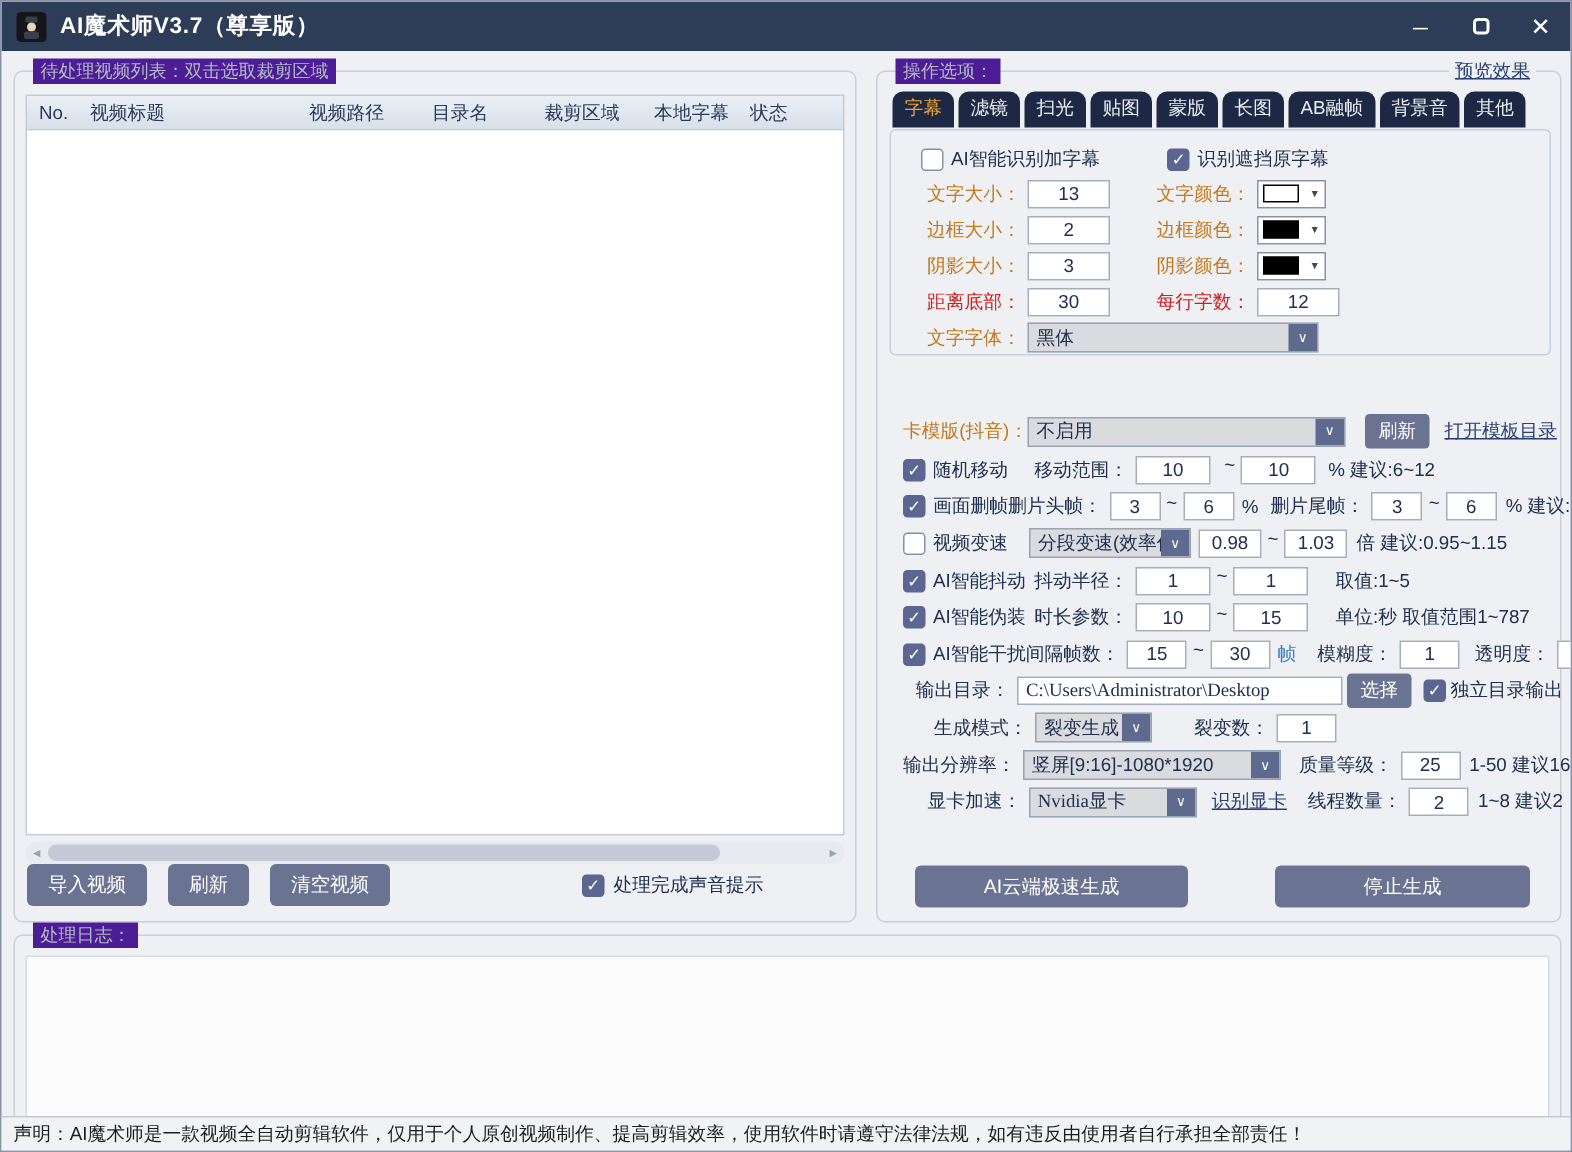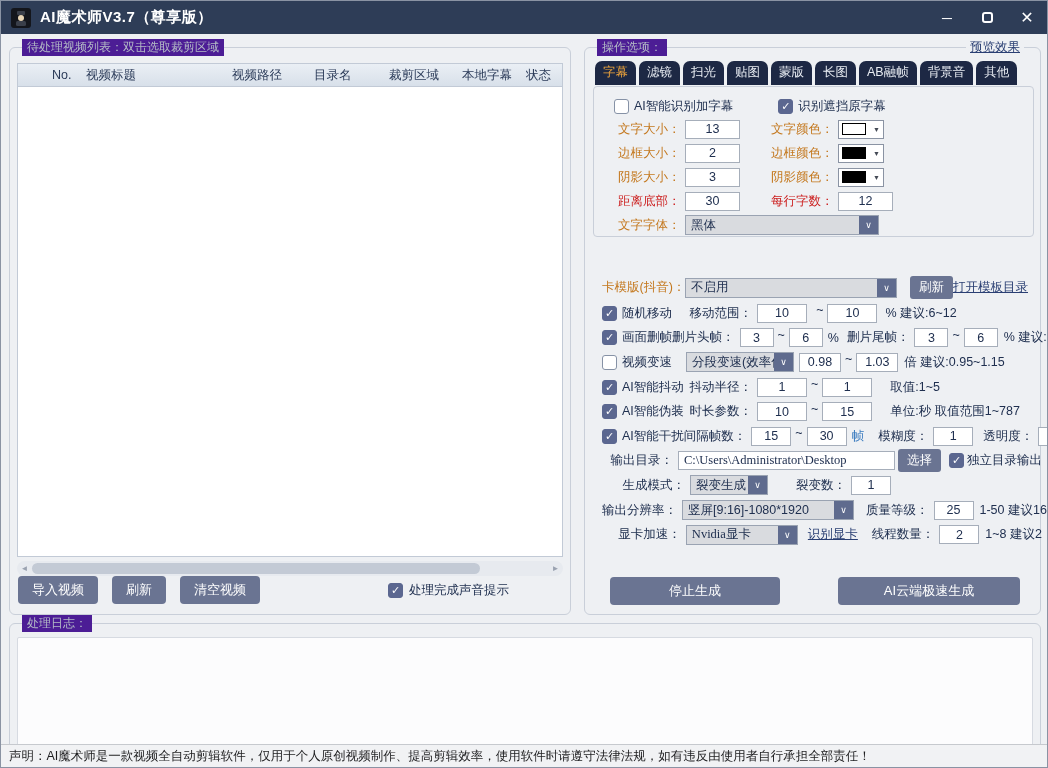--- a/index.html
+++ b/index.html
@@ -25,21 +25,21 @@
   .wc-max-box { width:11px; height:11px; border:2px solid #fff; border-radius:3px; }
   .wc-close { font-size:16px; }
   
   .panel { position:absolute; border:1px solid #c9cfd9; border-radius:6px; }
   .panel-label { position:absolute; top:-9px; left:12px; background:#4c1d95; padding:0 5px; color:#b4bbc6; font-size:12px; white-space:nowrap; }
   
   #video-panel { left:8px; top:46px; width:562px; height:568px; }
   .list-wrap { position:absolute; left:7px; top:15px; width:546px; height:494px; border:1px solid #c2cad6; background:#ffffff; }
   .list-header { height:23px; background:linear-gradient(#eaeff5,#d8e0ea); border-bottom:1px solid #c2cad6; display:flex; align-items:center; color:#2a3a58; }
   .col { white-space:nowrap; overflow:hidden; }
-  .col:nth-child(1){ width:42px; padding-left:8px;margin-left:26px; }
+  .col:nth-child(1){ width:42px; padding-left:8px; }
   .col:nth-child(2){ width:146px; }
   .col:nth-child(3){ width:82px; }
   .col:nth-child(4){ width:75px; }
   .col:nth-child(5){ width:73px; }
   .col:nth-child(6){ width:64px; }
   .col:nth-child(7){ flex:1; }
   .list-body { height:469px; background:#ffffff; }
   .hscroll { position:absolute; left:7px; top:513px; width:546px; height:15px; background:#e7eaef; border-radius:8px; display:flex; align-items:center; }
   .scroll-arrow { width:15px; text-align:center; color:#9aa2b0; font-size:8px; line-height:15px; }
   .scroll-arrow.right { margin-left:auto; }
@@ -215,21 +215,21 @@
   </div>
 
   <div class="rows">
     <div class="orow first">
       <span class="lab orange" style="width:83px">卡模版(抖音)：</span>
       <span class="dd" style="width:212px">
         <span class="dd-text">不启用</span>
         <span class="dd-arrow">∨</span>
       </span>
       <span class="small-btn" style="margin-left:13px">刷新</span>
-      <a class="link" style="">打开模板目录</a>
+      <a class="link" style="margin-left:10px">打开模板目录</a>
     </div>
 
 
     <div class="orow">
       <span class="cb checked">✓</span>
       <span class="name">随机移动</span>
       <span class="flab">移动范围：</span>
       <span class="ibox w50 gap5">10</span>
       <span class="tilde" style="visibility:hidden">∨</span>
         <span class="tilde" style="margin-left:-8px">~</span>
@@ -335,22 +335,22 @@
         <span class="dd-arrow">∨</span>
       </span>
       <a class="link" style="margin-left:10px">识别显卡</a>
       <span class="lab" style="margin-left:14px">线程数量：</span>
       <span class="ibox w40 gap5">2</span>
       <span class="hint" style="margin-left:6px">1~8 建议2</span>
     </div>
   </div>
 
   <div class="gen-btns">
+    <button class="gen-btn">AI云端极速生成</button>
     <button class="gen-btn stop">停止生成</button>
-    <button class="gen-btn">AI云端极速生成</button>
   </div>
 </div>
 
 <div class="panel" id="log-panel">
   <span class="panel-label">处理日志：</span>
   <div class="log-body"></div>
 </div>
 
 <div class="statusbar">
   <span>声明：AI魔术师是一款视频全自动剪辑软件，仅用于个人原创视频制作、提高剪辑效率，使用软件时请遵守法律法规，如有违反由使用者自行承担全部责任！</span>

